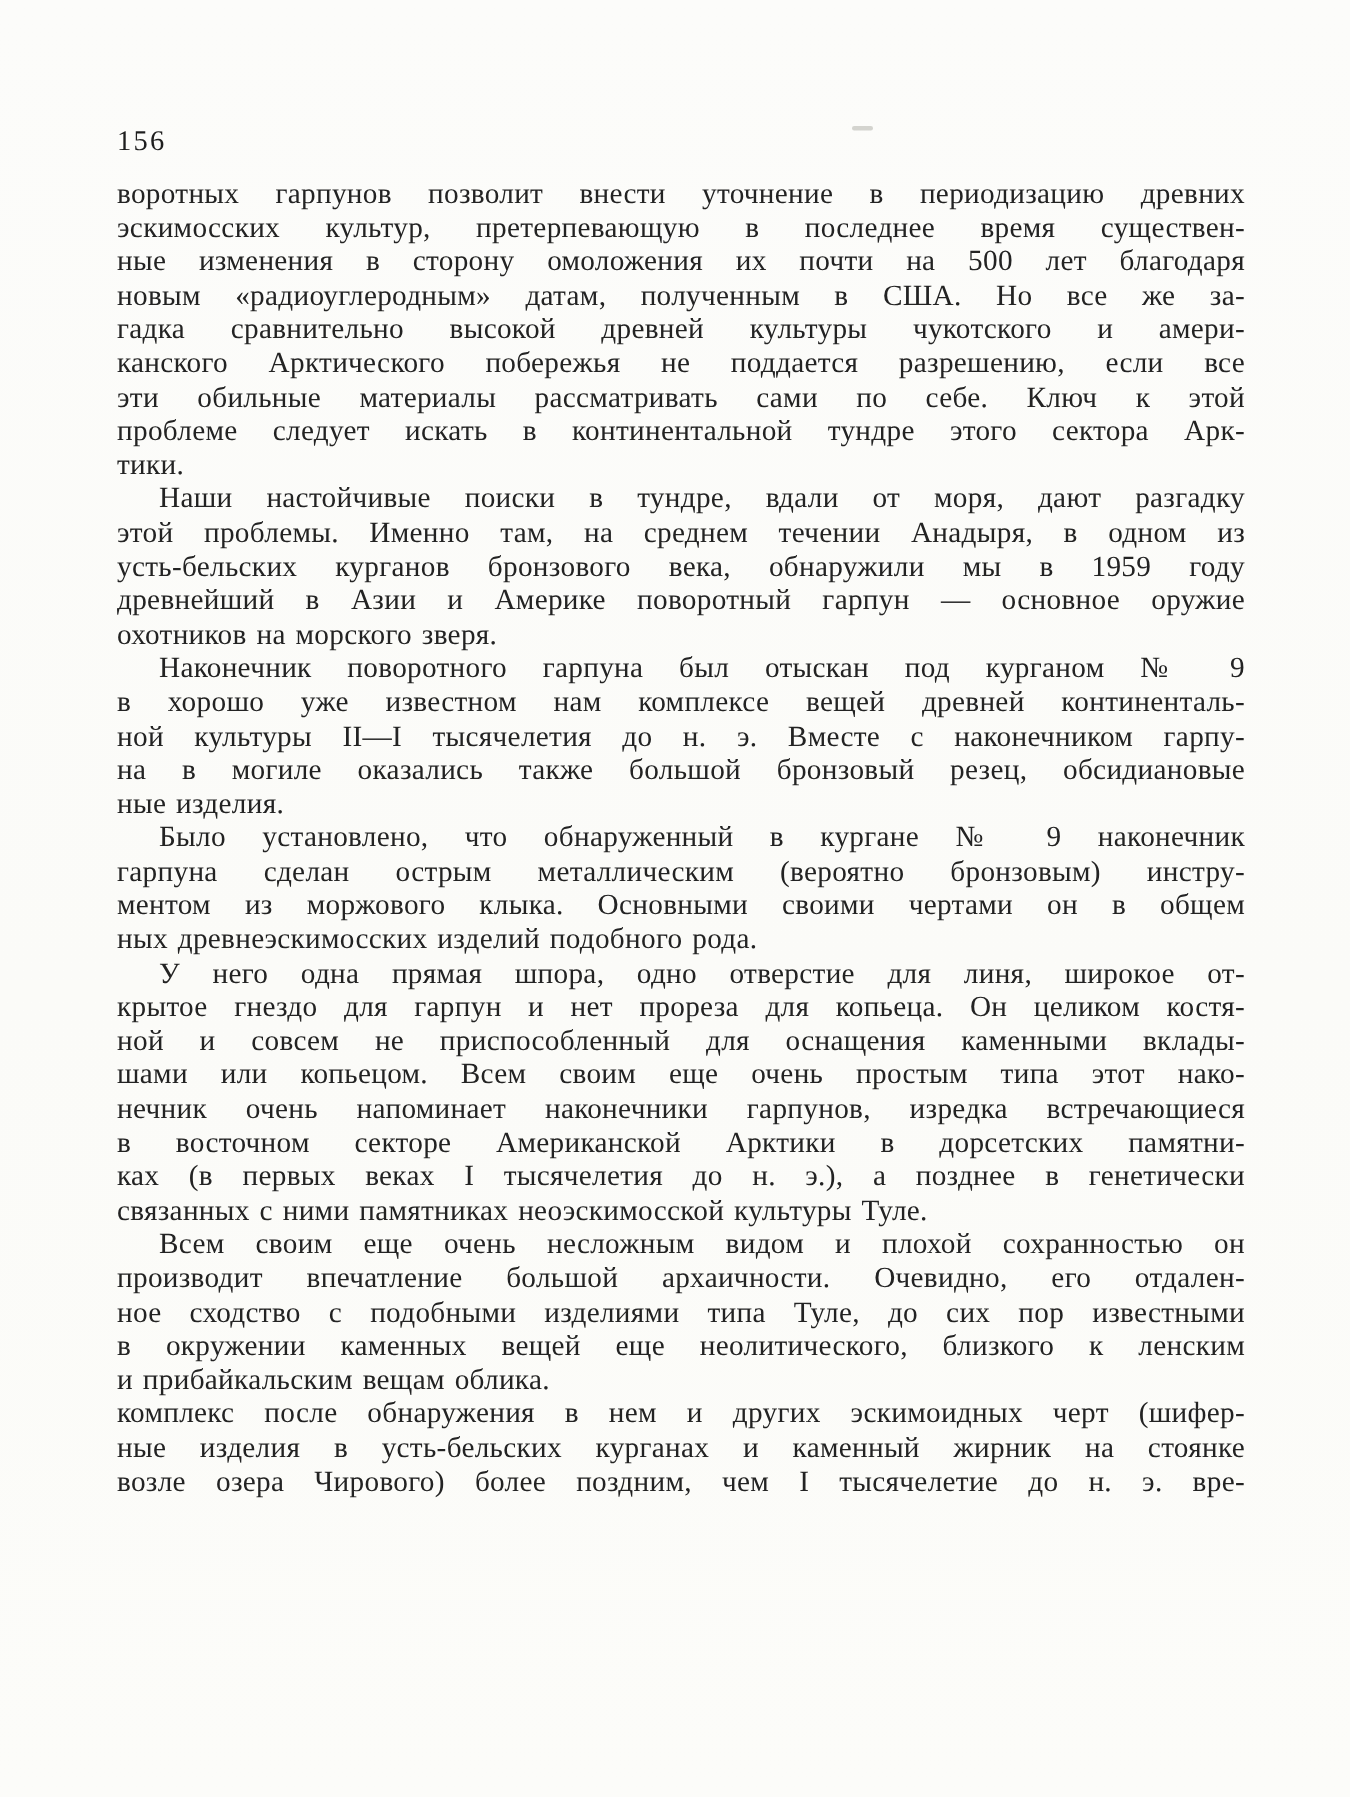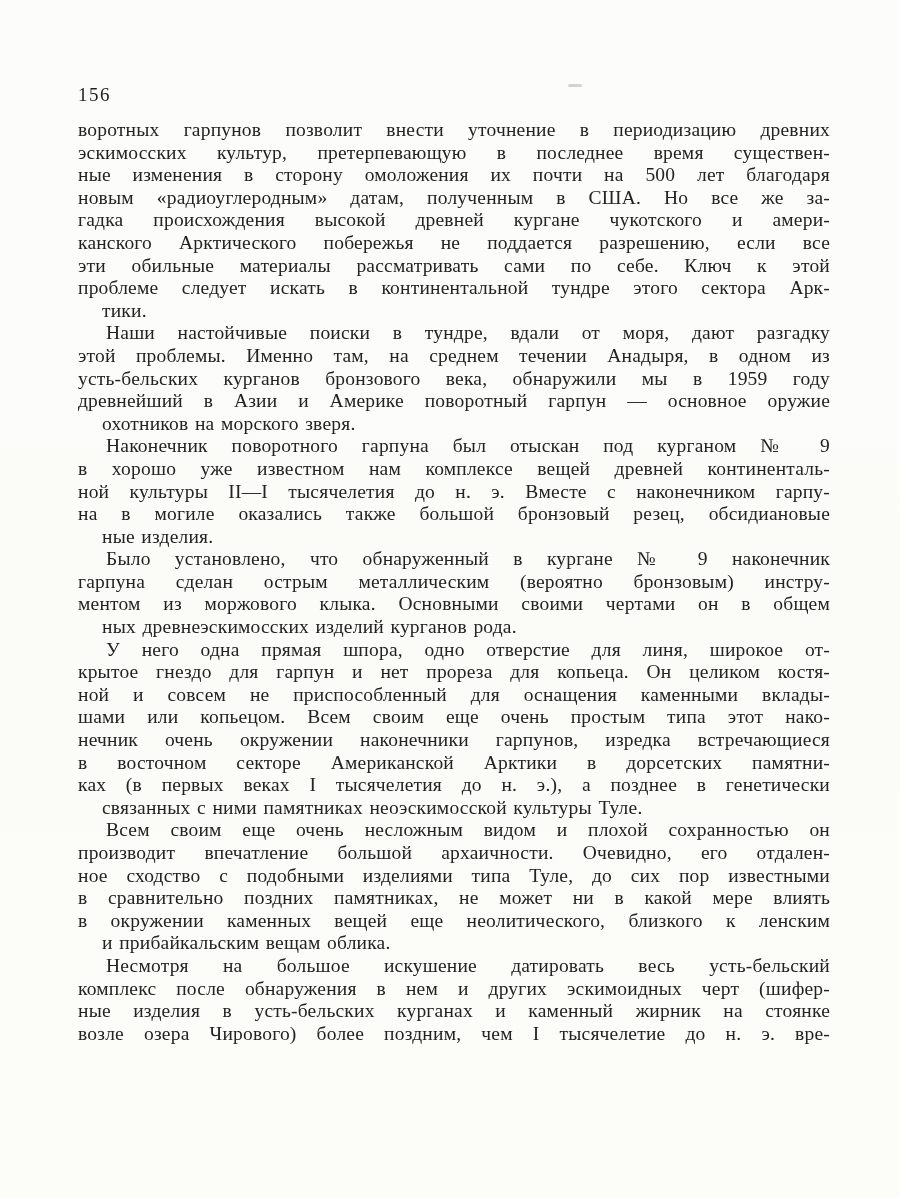--- a/index.html
+++ b/index.html
@@ -50,65 +50,62 @@
     text-align: justify;
     text-align-last: justify;
     color: #232323;
   }
   .line.indent {
     padding-left: 28px;
   }
   .line.endline {
     text-align: left;
     text-align-last: left;
-    margin-left: 24px;
   }
 </style>
 </head>
 <body>
 
 <div class="page">
   <div class="page-number">156</div>
   <div class="scan-speck"></div>
   <div class="text-block">
       <div class="line">воротных гарпунов позволит внести уточнение в периодизацию древних</div>
       <div class="line">эскимосских культур, претерпевающую в последнее время существен-</div>
       <div class="line">ные изменения в сторону омоложения их почти на 500 лет благодаря</div>
       <div class="line">новым «радиоуглеродным» датам, полученным в США. Но все же за-</div>
-      <div class="line">гадка происхождения высокой древней кургане чукотского и амери-</div>
+      <div class="line">гадка сравнительно высокой древней культуры чукотского и амери-</div>
       <div class="line">канского Арктического побережья не поддается разрешению, если все</div>
       <div class="line">эти обильные материалы рассматривать сами по себе. Ключ к этой</div>
       <div class="line">проблеме следует искать в континентальной тундре этого сектора Арк-</div>
       <div class="line endline">тики.</div>
       <div class="line indent">Наши настойчивые поиски в тундре, вдали от моря, дают разгадку</div>
       <div class="line">этой проблемы. Именно там, на среднем течении Анадыря, в одном из</div>
       <div class="line">усть-бельских курганов бронзового века, обнаружили мы в 1959 году</div>
       <div class="line">древнейший в Азии и Америке поворотный гарпун — основное оружие</div>
       <div class="line endline">охотников на морского зверя.</div>
       <div class="line indent">Наконечник поворотного гарпуна был отыскан под курганом № 9</div>
       <div class="line">в хорошо уже известном нам комплексе вещей древней континенталь-</div>
       <div class="line">ной культуры II—I тысячелетия до н. э. Вместе с наконечником гарпу-</div>
       <div class="line">на в могиле оказались также большой бронзовый резец, обсидиановые</div>
       <div class="line endline">ные изделия.</div>
       <div class="line indent">Было установлено, что обнаруженный в кургане № 9 наконечник</div>
       <div class="line">гарпуна сделан острым металлическим (вероятно бронзовым) инстру-</div>
       <div class="line">ментом из моржового клыка. Основными своими чертами он в общем</div>
-      <div class="line endline">ных древнеэскимосских изделий курганов рода.</div>
+      <div class="line endline">ных древнеэскимосских изделий подобного рода.</div>
       <div class="line indent">У него одна прямая шпора, одно отверстие для линя, широкое от-</div>
       <div class="line">крытое гнездо для гарпун и нет прореза для копьеца. Он целиком костя-</div>
       <div class="line">ной и совсем не приспособленный для оснащения каменными вклады-</div>
       <div class="line">шами или копьецом. Всем своим еще очень простым типа этот нако-</div>
-      <div class="line">нечник очень окружении наконечники гарпунов, изредка встречающиеся</div>
+      <div class="line">нечник очень напоминает наконечники гарпунов, изредка встречающиеся</div>
       <div class="line">в восточном секторе Американской Арктики в дорсетских памятни-</div>
       <div class="line">ках (в первых веках I тысячелетия до н. э.), а позднее в генетически</div>
       <div class="line endline">связанных с ними памятниках неоэскимосской культуры Туле.</div>
       <div class="line indent">Всем своим еще очень несложным видом и плохой сохранностью он</div>
       <div class="line">производит впечатление большой архаичности. Очевидно, его отдален-</div>
       <div class="line">ное сходство с подобными изделиями типа Туле, до сих пор известными</div>
-      <div class="line">в сравнительно поздних памятниках, не может ни в какой мере влиять</div>
       <div class="line">в окружении каменных вещей еще неолитического, близкого к ленским</div>
       <div class="line endline">и прибайкальским вещам облика.</div>
-      <div class="line indent">Несмотря на большое искушение датировать весь усть-бельский</div>
       <div class="line">комплекс после обнаружения в нем и других эскимоидных черт (шифер-</div>
       <div class="line">ные изделия в усть-бельских курганах и каменный жирник на стоянке</div>
       <div class="line">возле озера Чирового) более поздним, чем I тысячелетие до н. э. вре-</div>
     </div>
 </div>
 
 </body></html>

